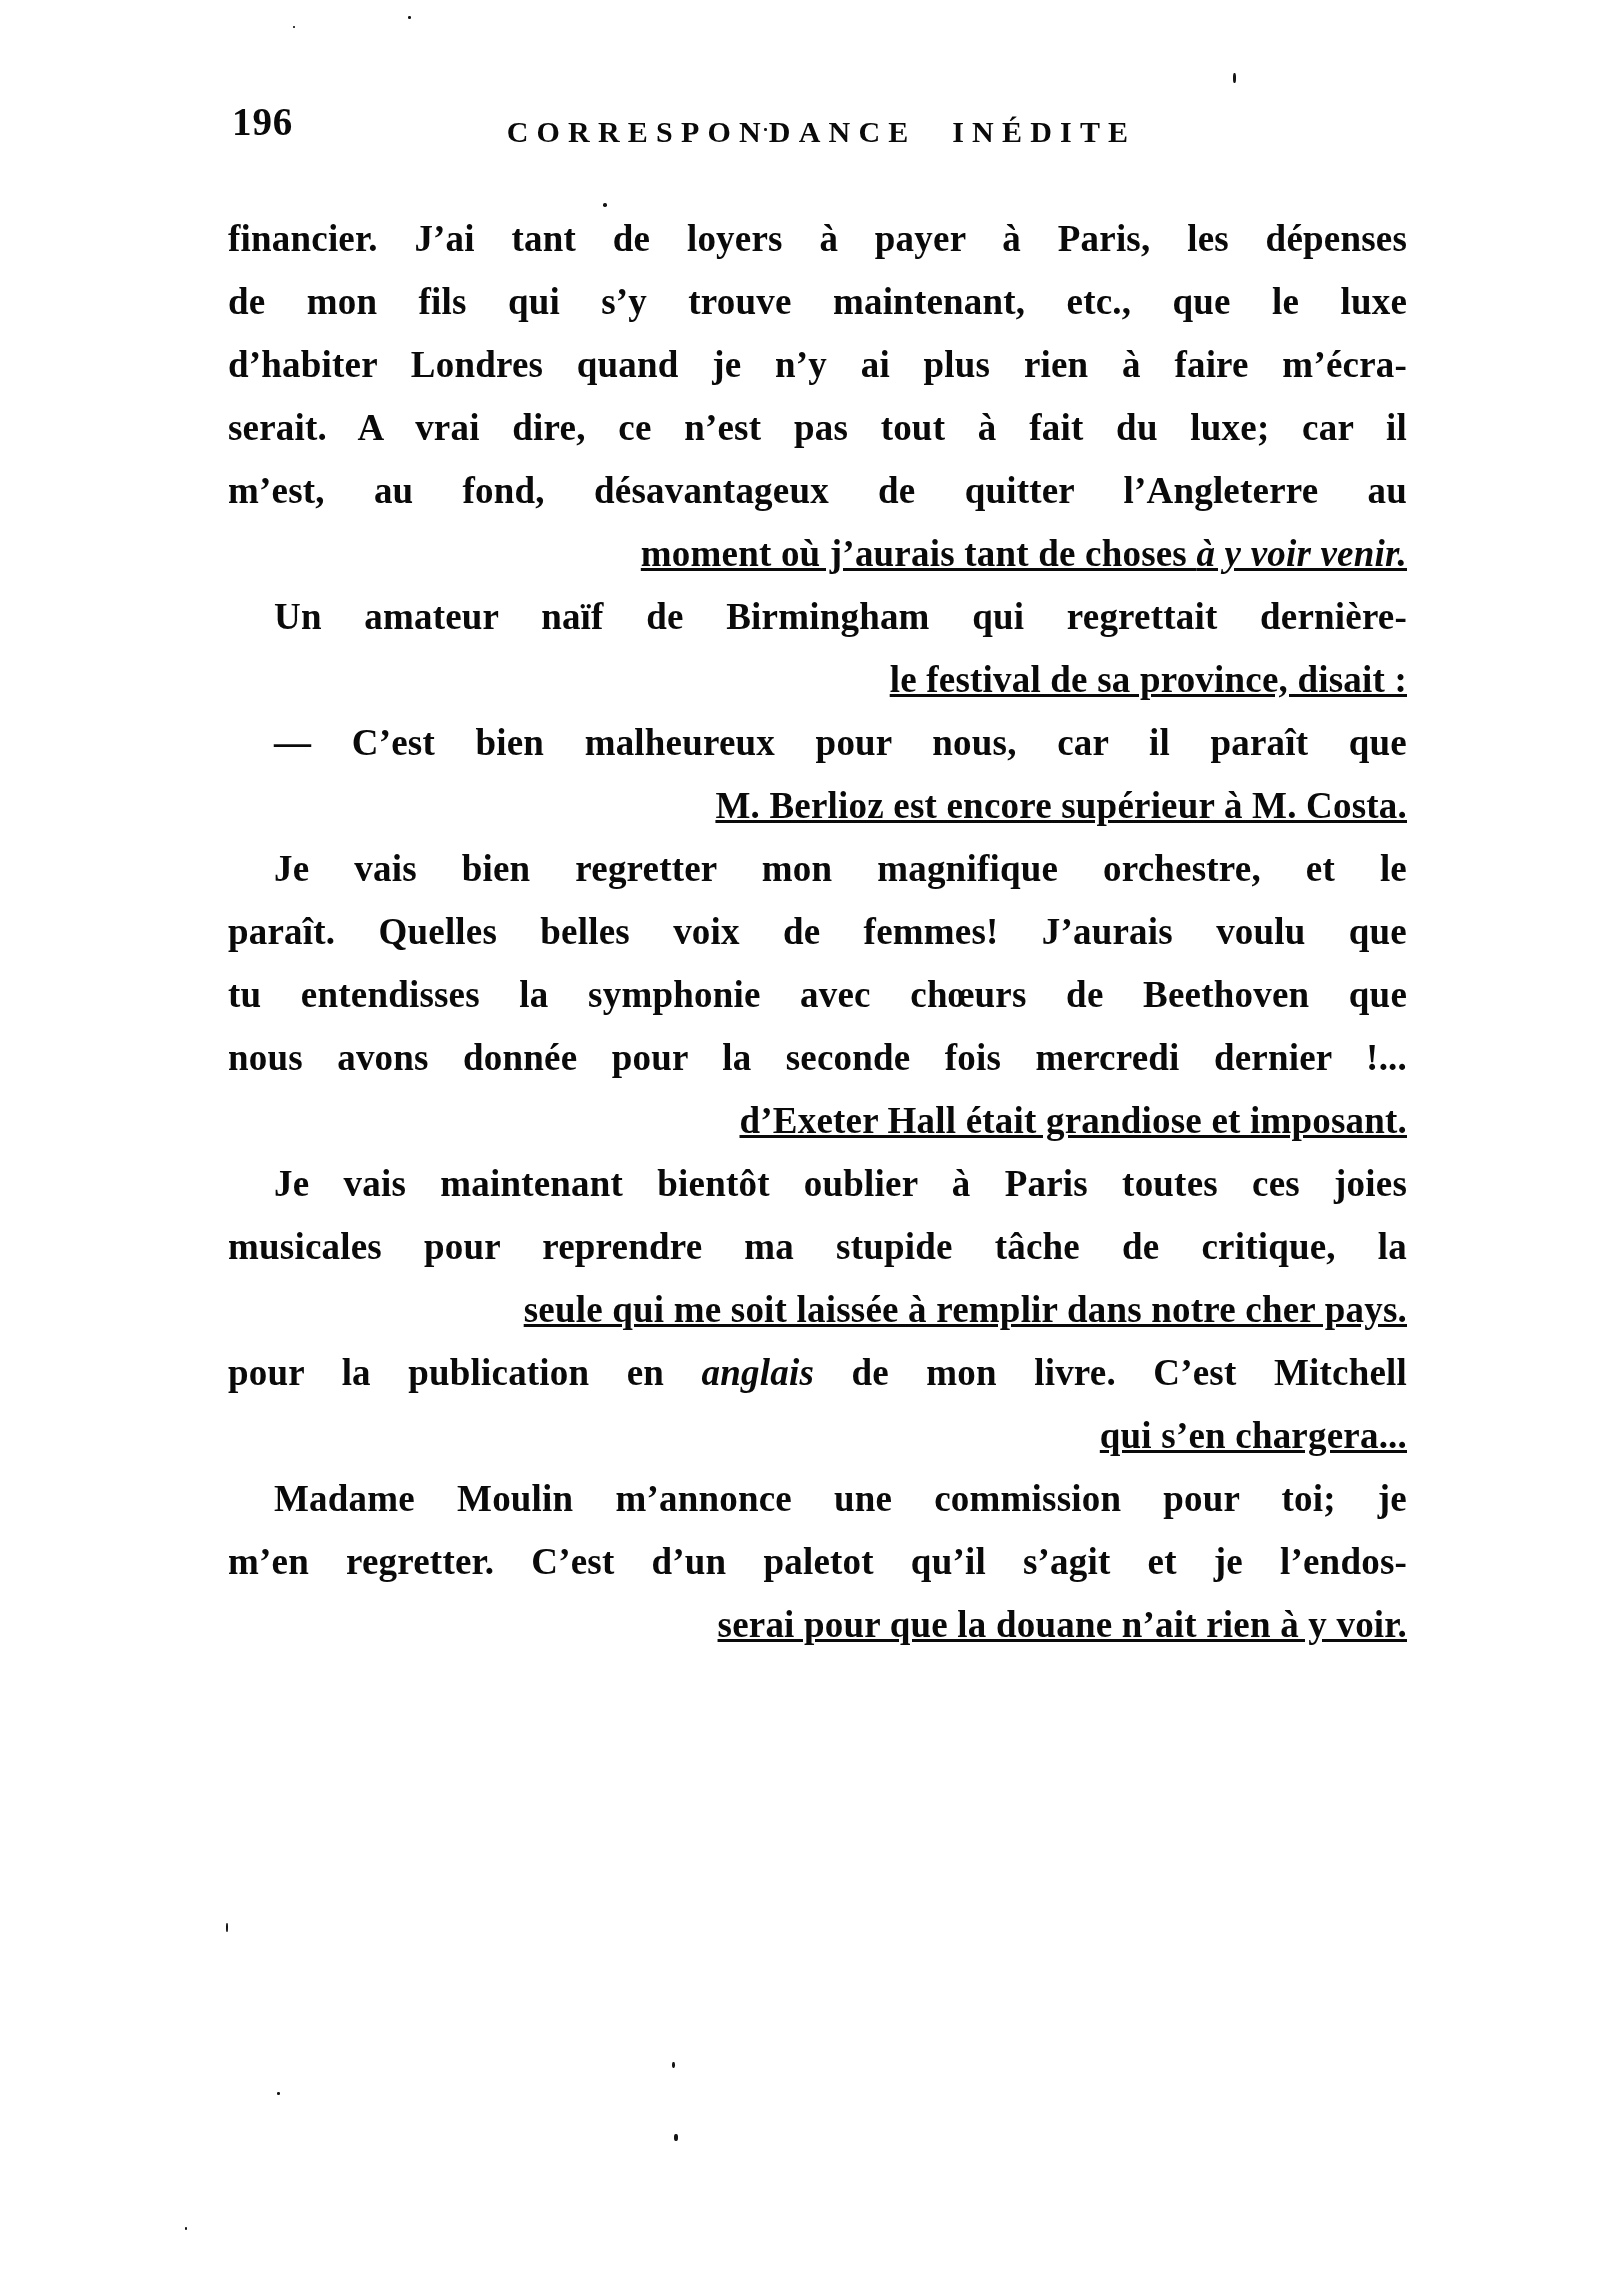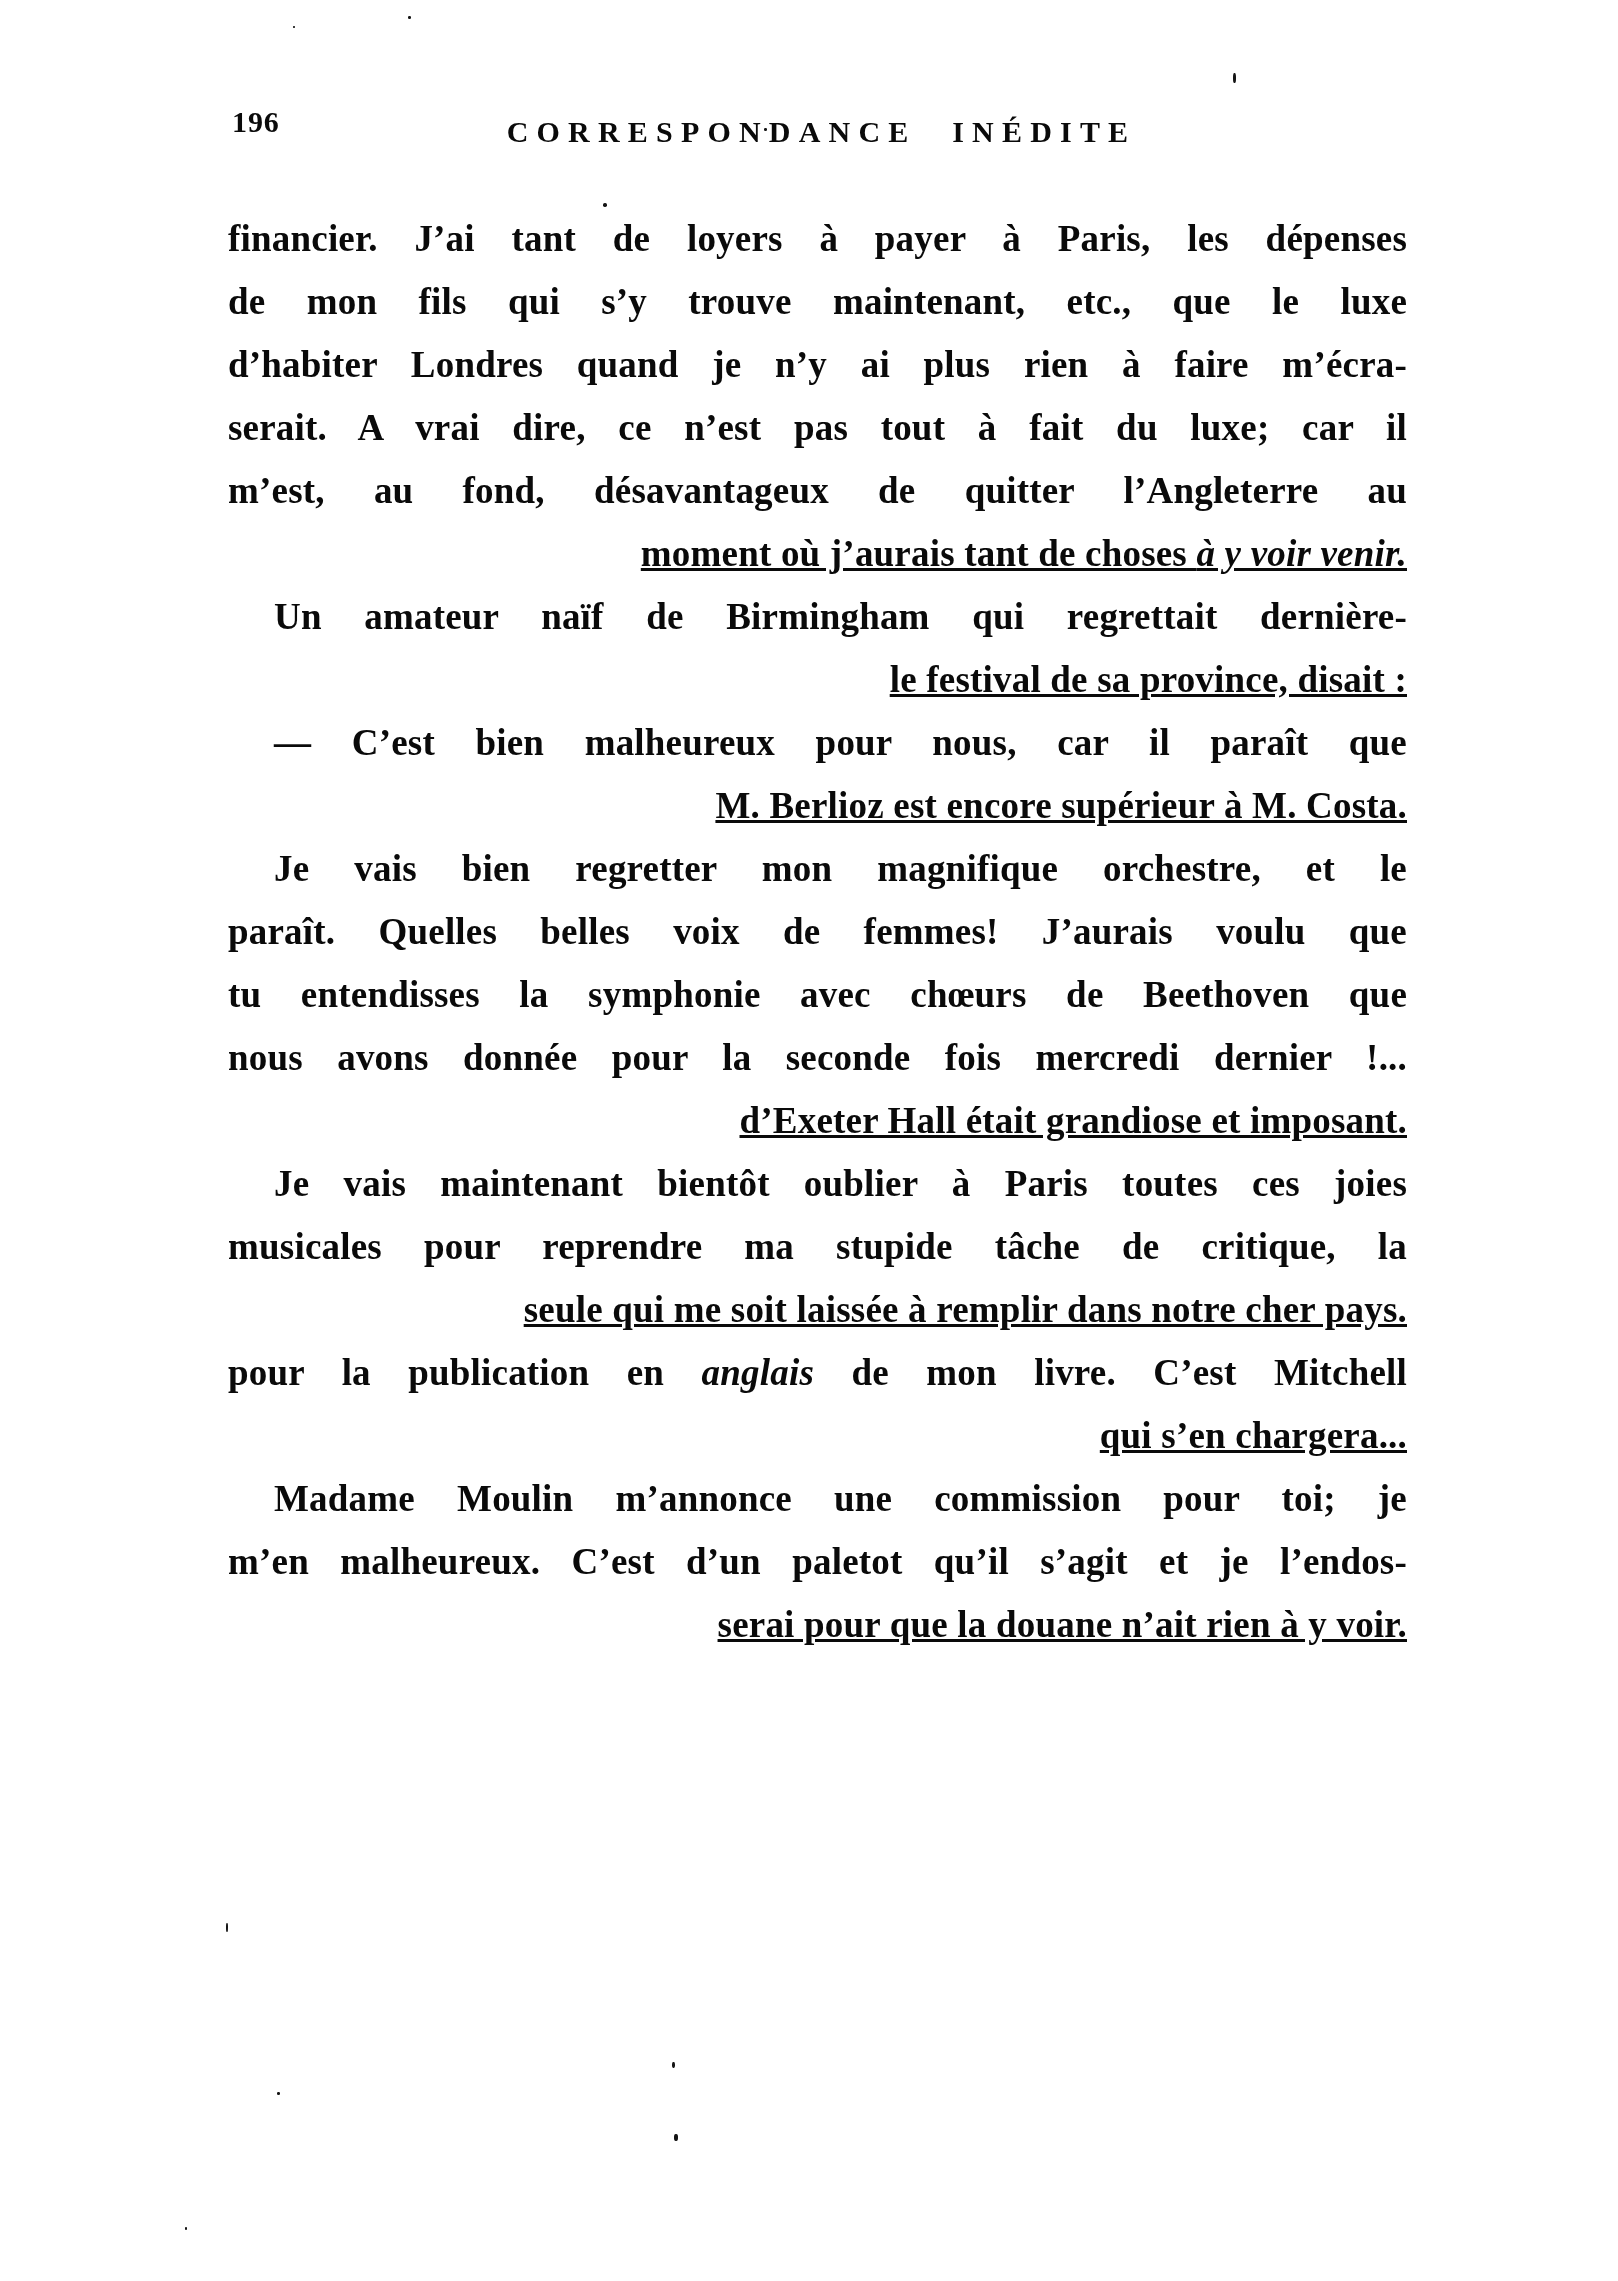--- a/index.html
+++ b/index.html
@@ -16,21 +16,21 @@
     position: absolute;
     top: 102px;
     left: 232px;
     width: 1179px;
     height: 48px;
   }
   .page-number {
     position: absolute;
     left: 0;
     top: 0;
-    font-size: 30px;
+    font-size: 39px;
     font-weight: bold;
     letter-spacing: 0.9px;
     line-height: 40px;
   }
   .running-title {
     text-align: center;
     font-size: 30px;
     font-weight: bold;
     letter-spacing: 8.2px;
     word-spacing: 20px;
@@ -87,21 +87,21 @@
       <div class="tline jl"><span>paraît. Quelles belles voix de femmes! J’aurais voulu que</span></div>
       <div class="tline jl"><span>tu entendisses la symphonie avec chœurs de Beethoven que</span></div>
       <div class="tline jl"><span>nous avons donnée pour la seconde fois mercredi dernier !...</span></div>
       <div class="tline last"><span>d’Exeter Hall était grandiose et imposant.</span></div>
       <div class="tline jl ind"><span>Je vais maintenant bientôt oublier à Paris toutes ces joies</span></div>
       <div class="tline jl"><span>musicales pour reprendre ma stupide tâche de critique, la</span></div>
       <div class="tline last"><span>seule qui me soit laissée à remplir dans notre cher pays.</span></div>
       <div class="tline jl"><span>pour la publication en </span><span class="it">anglais</span><span> de mon livre. C’est Mitchell</span></div>
       <div class="tline last"><span>qui s’en chargera...</span></div>
       <div class="tline jl ind"><span>Madame Moulin m’annonce une commission pour toi; je</span></div>
-      <div class="tline jl"><span>m’en malheureux. C’est d’un paletot qu’il s’agit et je l’endos-</span></div>
+      <div class="tline jl"><span>m’en regretter. C’est d’un paletot qu’il s’agit et je l’endos-</span></div>
       <div class="tline last"><span>serai pour que la douane n’ait rien à y voir.</span></div>
     </div>
 
   <div class="speck" style="left:408px; top:16.4px;  width:2.7px; height:2.7px;"></div>
   <div class="speck" style="left:293px; top:25.6px;  width:1.8px; height:2.7px;"></div>
   <div class="speck" style="left:1233px; top:73px; width:2.7px; height:10px;"></div>
   <div class="speck" style="left:764px; top:128px; width:2.7px; height:2.7px;"></div>
   <div class="speck" style="left:603px; top:203px; width:3.7px; height:3.7px;"></div>
   <div class="speck" style="left:226px; top:1923px; width:1.8px; height:9.1px;"></div>
   <div class="speck" style="left:672px; top:2062px; width:2.7px; height:5.5px;"></div>

